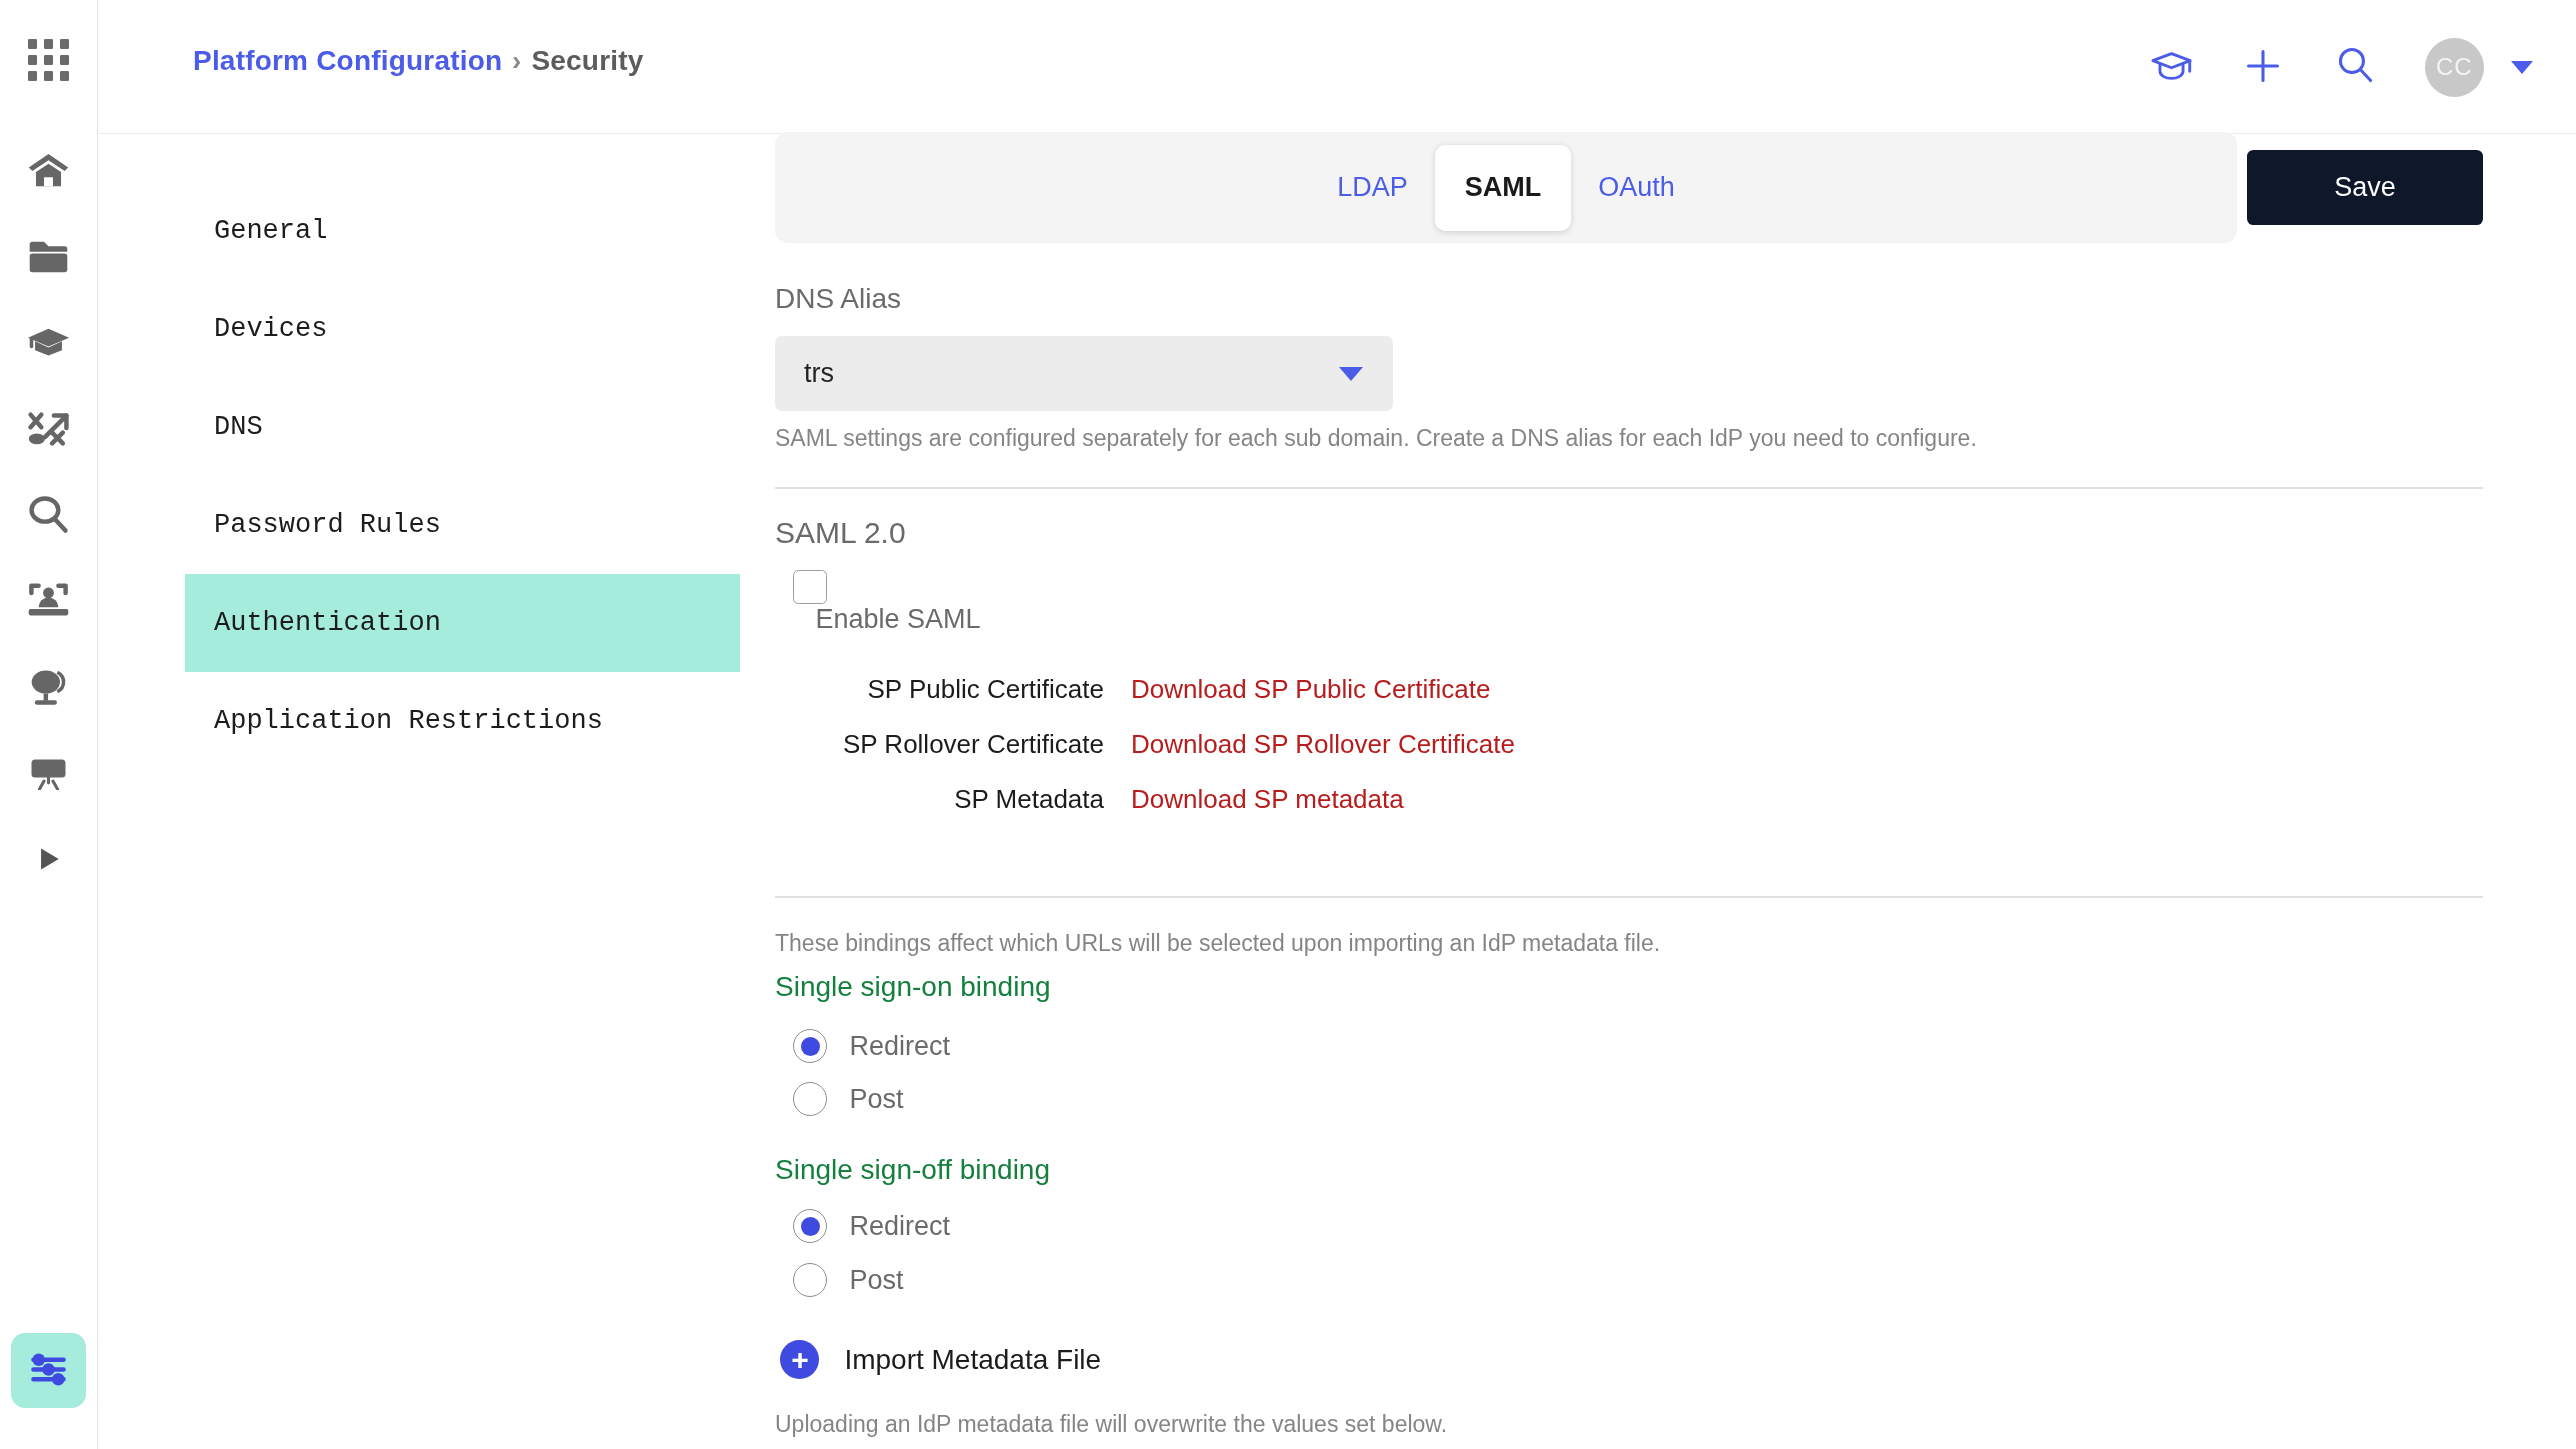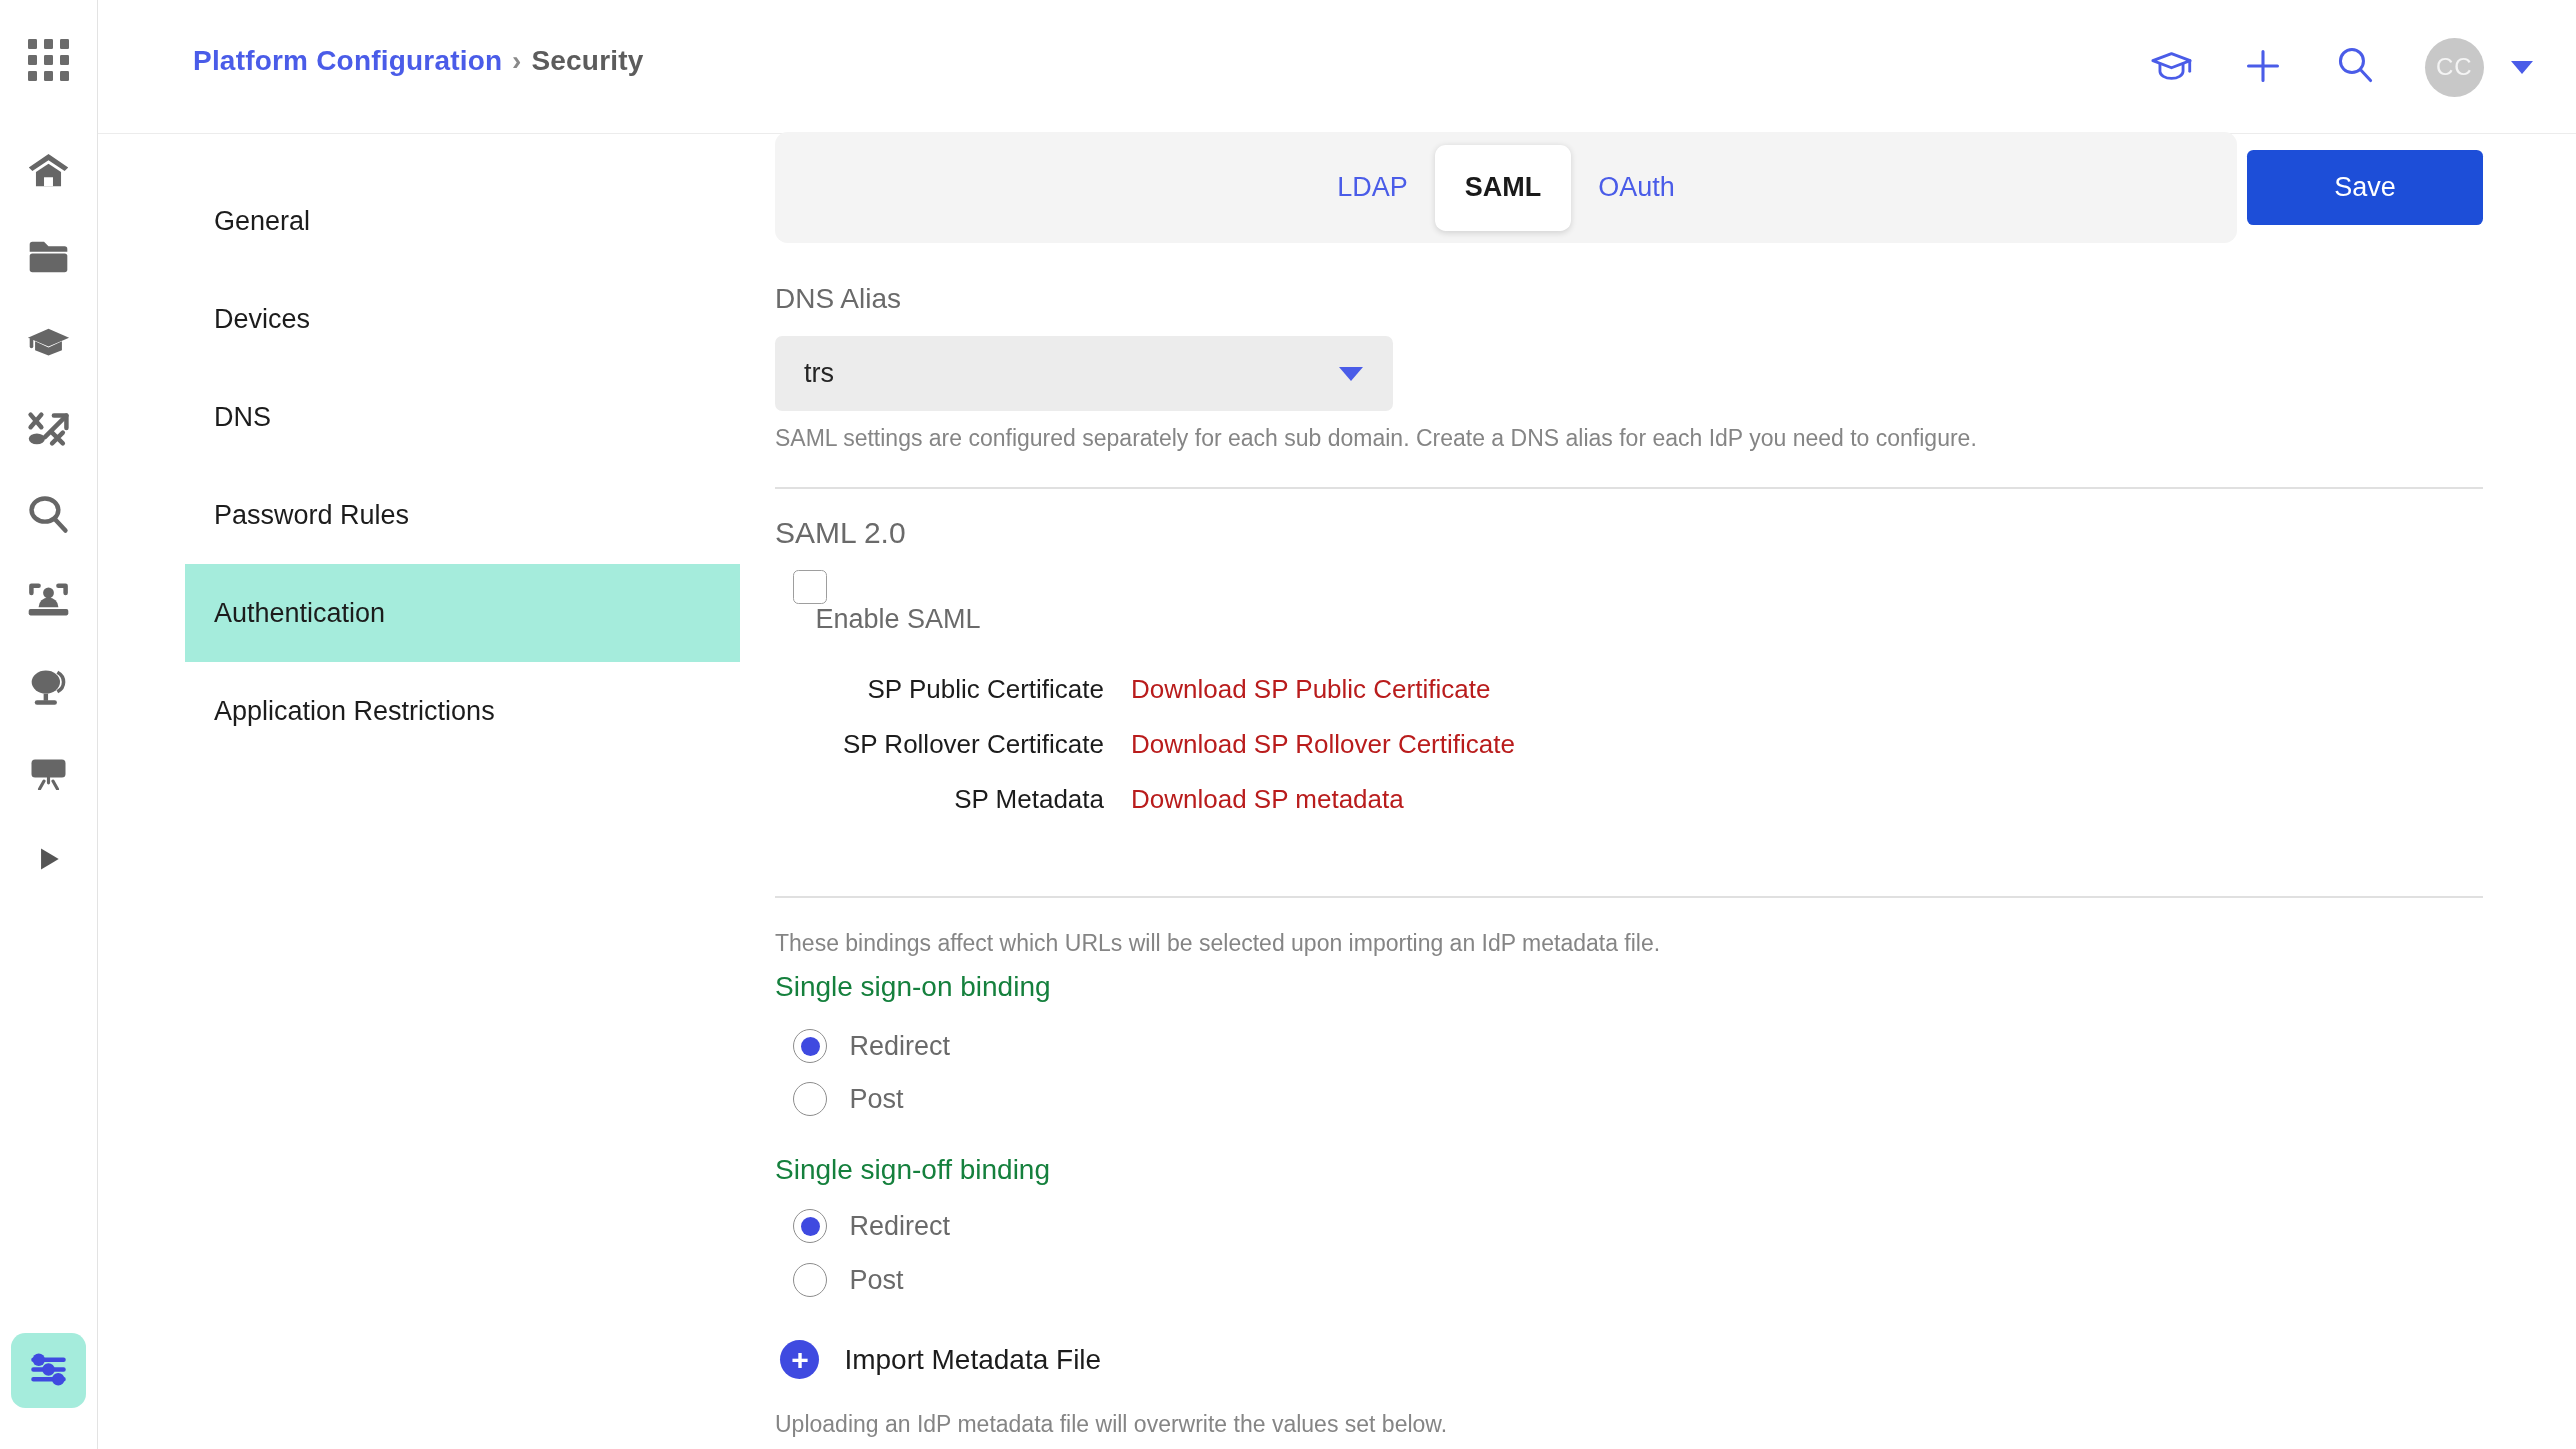--- a/index.html
+++ b/index.html
@@ -68,21 +68,21 @@
   }
   .caret-down {
     width: 0; height: 0; cursor: pointer;
     border-left: 11.6px solid transparent;
     border-right: 11.6px solid transparent;
     border-top: 13.4px solid #4a5ce8;
     margin-left: -19.7px;
   }
 
   
-  .subnav { position: absolute; left: 185px; top: 172px; width: 555px; }
+  .subnav { position: absolute; left: 185px; top: 182px; width: 555px; font-family: Liberation Mono, monospace; }
   .subnav-item {
     height: 98px; display: flex; align-items: center;
     padding-left: 29px; font-size: 27px; color: #1c1c1c;
     cursor: pointer;
   }
   .subnav-item.active { background: #a5ecdc; }
 
   
   .main { position: absolute; left: 775px; top: 0; width: 1708px; }
 
@@ -103,21 +103,21 @@
   }
   .tab.active {
     background: #ffffff; color: #1a1a1a; font-weight: bold;
     border-radius: 10.7px; height: 86px;
     box-shadow: 0 1.8px 6.3px rgba(0,0,0,.14);
     padding: 0 30px;
   }
   .save-btn {
     position: absolute; right: 0; top: 0;
     width: 236px; height: 75px; margin-top: 18px;
-    background: #1d4ed8; color: #ffffff; border: none;
+    background: #0f172a; color: #ffffff; border: none;
     border-radius: 6.3px; font-size: 27px;
     font-family: "Liberation Sans", sans-serif;
     cursor: pointer;
   }
 
   .field-label { font-size: 28px; color: #6a6a6a; }
   .dns-label { position: absolute; left: 0; top: 283px; }
 
   .select-box {
     position: absolute; left: 0; top: 336px;

